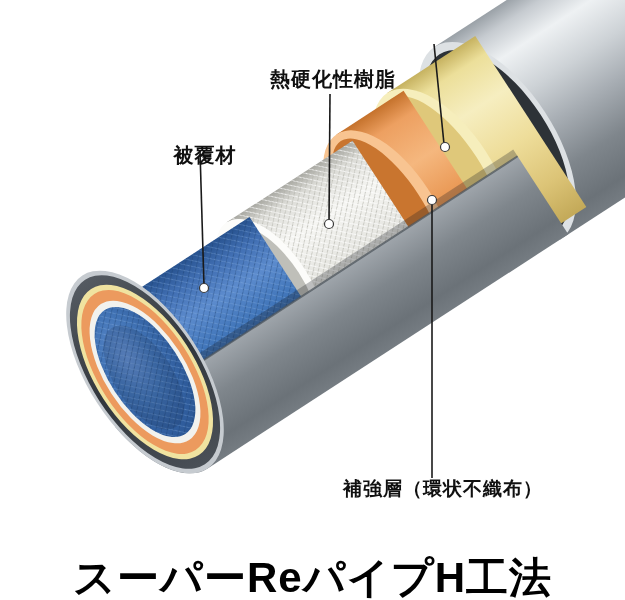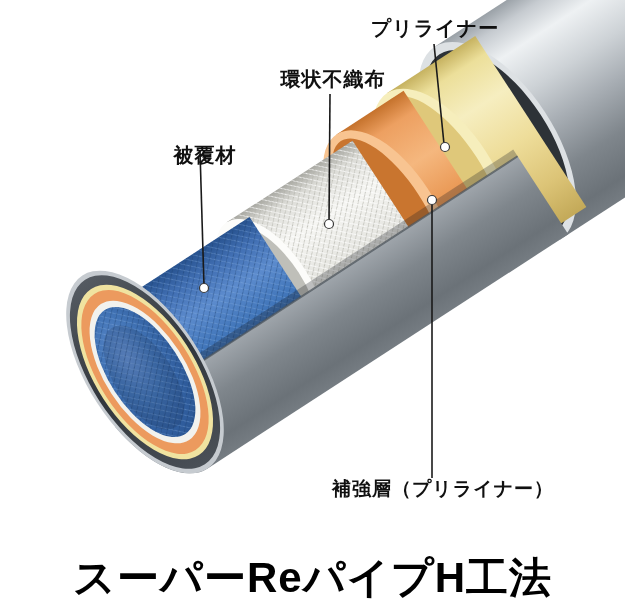--- a/index.html
+++ b/index.html
@@ -143,18 +143,17 @@
     </g>
     <g fill="#ffffff" stroke="#3a3a3a" stroke-width="1.2">
       <circle cx="204" cy="288" r="4.5"></circle>
       <circle cx="329" cy="224" r="4.5"></circle>
       <circle cx="445" cy="147" r="4.5"></circle>
       <circle cx="432" cy="200" r="4.5"></circle>
     </g>
   </svg>
 
   <div class="label" id="lbl-covering">被覆材</div>
-  <div class="label" id="lbl-nonwoven">環状不織布</div>
-  <div class="label" id="lbl-preliner">プリライナー</div>
-  <div class="label" id="lbl-reinforcement">補強層（プリライナー）</div>
+  <div class="label" id="lbl-nonwoven">熱硬化性樹脂</div>
+  <div class="label" id="lbl-reinforcement">補強層（環状不織布）</div>
 
   <div id="diagram-title">スーパーReパイプH工法</div>
 </div>
 
 </body></html>

